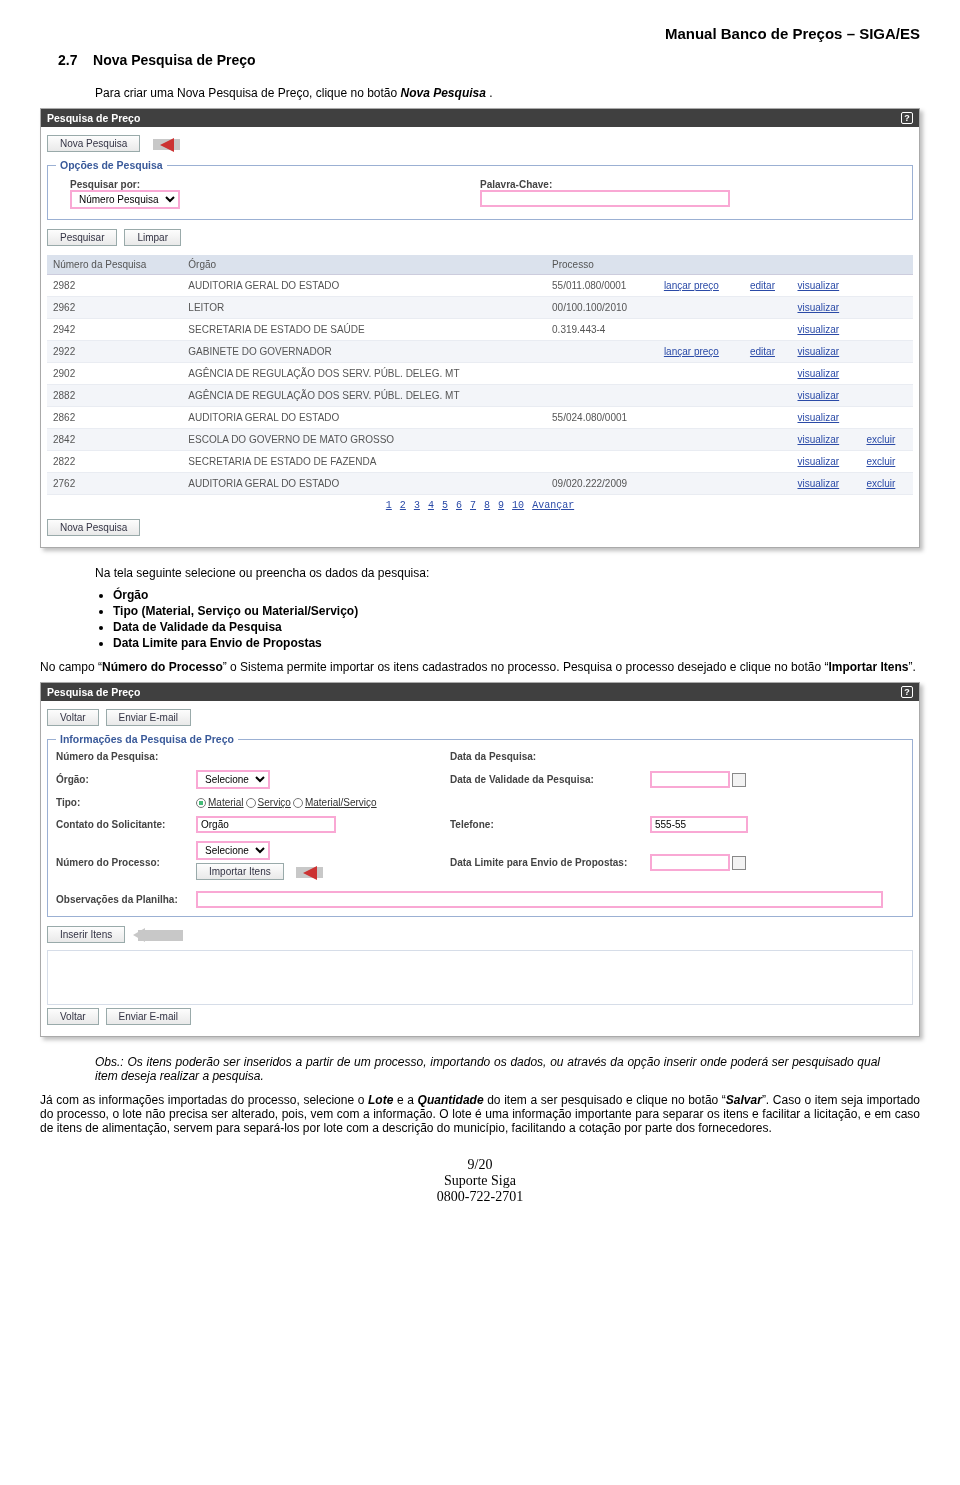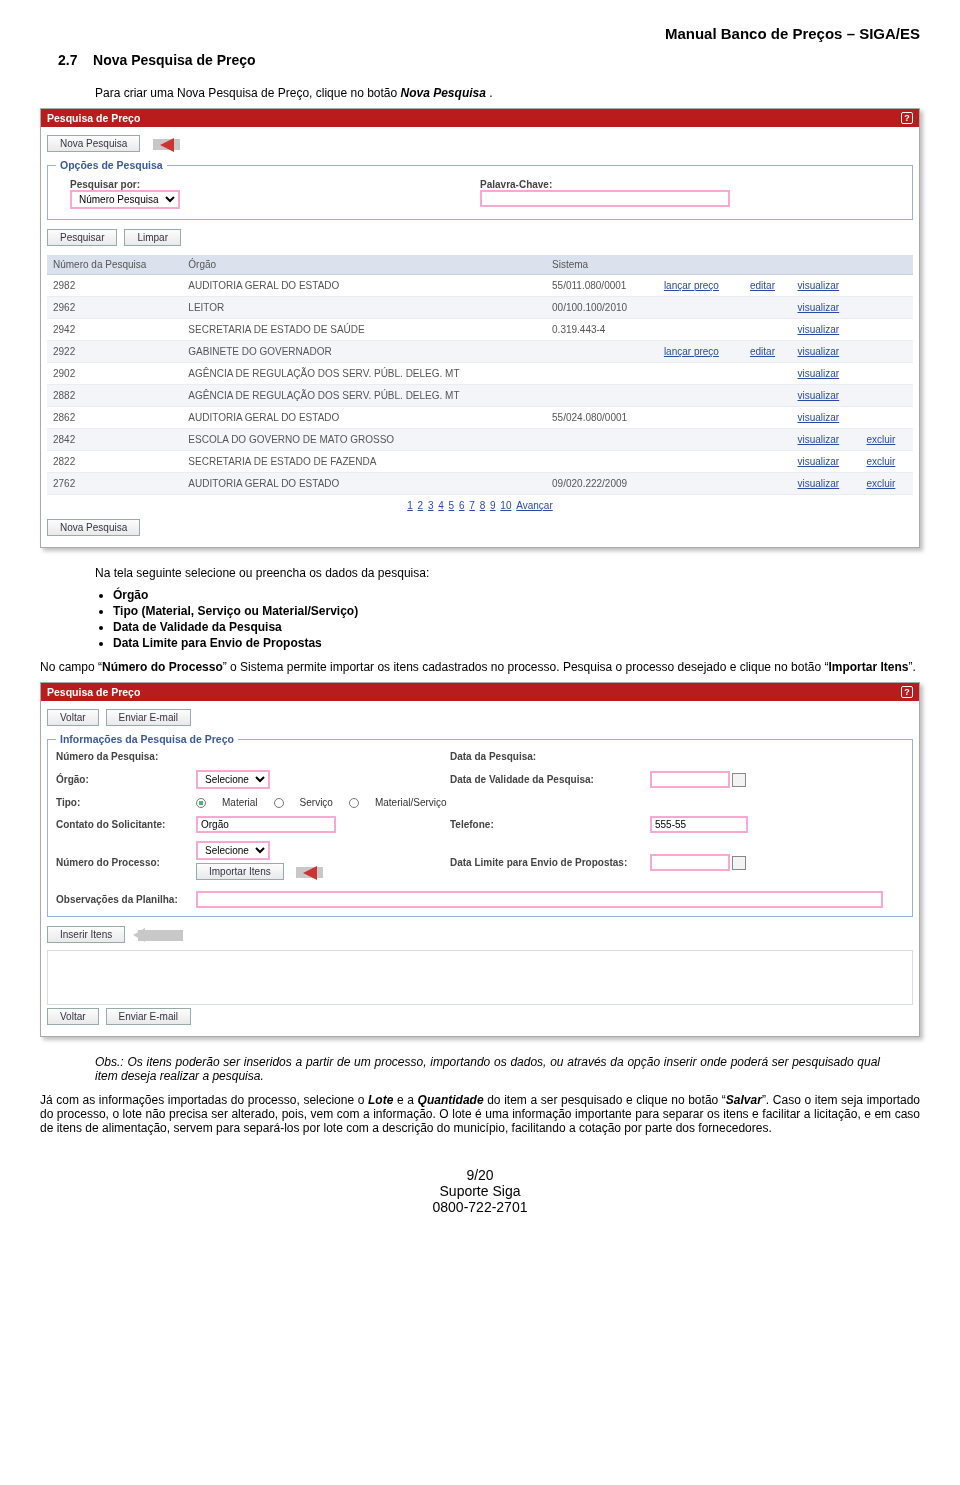--- a/index.html
+++ b/index.html
@@ -23,21 +23,21 @@
   
   .shot {
     border: 1px solid #aaa;
     box-shadow: 3px 3px 4px rgba(0,0,0,.25);
     background: #fff;
     margin: 6px 0 18px 0;
     font-size: 10.5px;
     color: #333;
   }
   .blue-bar {
-    background: #b91c1c;
+    background: #404040;
     color: #fff;
     font-weight: bold;
     padding: 3px 6px;
     display: flex;
     justify-content: space-between;
     align-items: center;
   }
   .blue-bar .help { color: #fff; border: 1px solid #fff; border-radius: 2px; width: 12px; text-align:center; font-size:9px;}
   .panel-pad { padding: 5px 6px 8px; }
   .btn {
@@ -86,32 +86,32 @@
   table.grid { width: 100%; border-collapse: collapse; font-size: 10px; }
   table.grid th {
     background: #dbe2ed; color: #555; text-align: left;
     font-weight: normal; padding: 4px 6px; border-bottom:1px solid #ccd;
   }
   table.grid td {
     padding: 5px 6px; border-bottom: 1px solid #e9ecf2; color:#555;
   }
   table.grid tr:nth-child(even) td { background:#f3f5f9; }
   .link { color:#2a4aa7; text-decoration: underline; }
-  .pager { text-align:center; padding:5px; font-size:10px; }
+  .pager { text-align:center; padding:5px; font-size:10px;font-family:Liberation Mono, monospace; }
   .pager a { color:#2a4aa7; text-decoration:underline; margin:0 1px; }
 
   
   .form-grid { display:grid; grid-template-columns: 140px 1fr 200px 1fr; row-gap:8px; align-items:center; font-size:10px;}
   .form-grid .lbl { color:#444; }
-  .radio-wrap { display:flex; gap:16px; align-items:center;}
+  .radio-wrap { display:flex; gap:2px; align-items:center;text-decoration:underline;}
   .radio { width:10px; height:10px; border:1px solid #777; border-radius:50%; display:inline-block;}
   .radio.sel { background: radial-gradient(#4b7 40%, #fff 45%); }
   .cal-icon { display:inline-block; width:14px; height:14px; border:1px solid #888; background:#f3f3f3; vertical-align:middle; margin-left:2px;}
   .spacer-box { border:1px solid #d6dde8; height:55px; margin-top:4px;}
-  .footer { text-align:center; margin-top:32px; font-size:14px;}
+  .footer { text-align:center; margin-top:22px; font-size:14px;font-family:Liberation Serif, serif;}
   .footer .pg{ font-size:14px;}
 </style>
 </head>
 <body>
 
 <div class="doc-header">Manual Banco de Preços – SIGA/ES</div>
 
 <div class="section-title">
   <span>2.7</span>&nbsp;&nbsp;&nbsp;
   <span>Nova Pesquisa de Preço</span>
@@ -149,21 +149,21 @@
     </fieldset>
 
     <span class="btn">Pesquisar</span>
     <span class="btn">Limpar</span>
 
     <table class="grid" style="margin-top:6px">
       <thead>
         <tr>
           <th>Número da Pesquisa</th>
           <th>Órgão</th>
-          <th>Sistema</th>
+          <th>Processo</th>
           <th></th>
             <th></th>
             <th></th>
             <th></th>
         </tr>
       </thead>
       <tbody id="tbody1">
           <tr>
             <td>2982</td>
             <td>AUDITORIA GERAL DO ESTADO</td>

